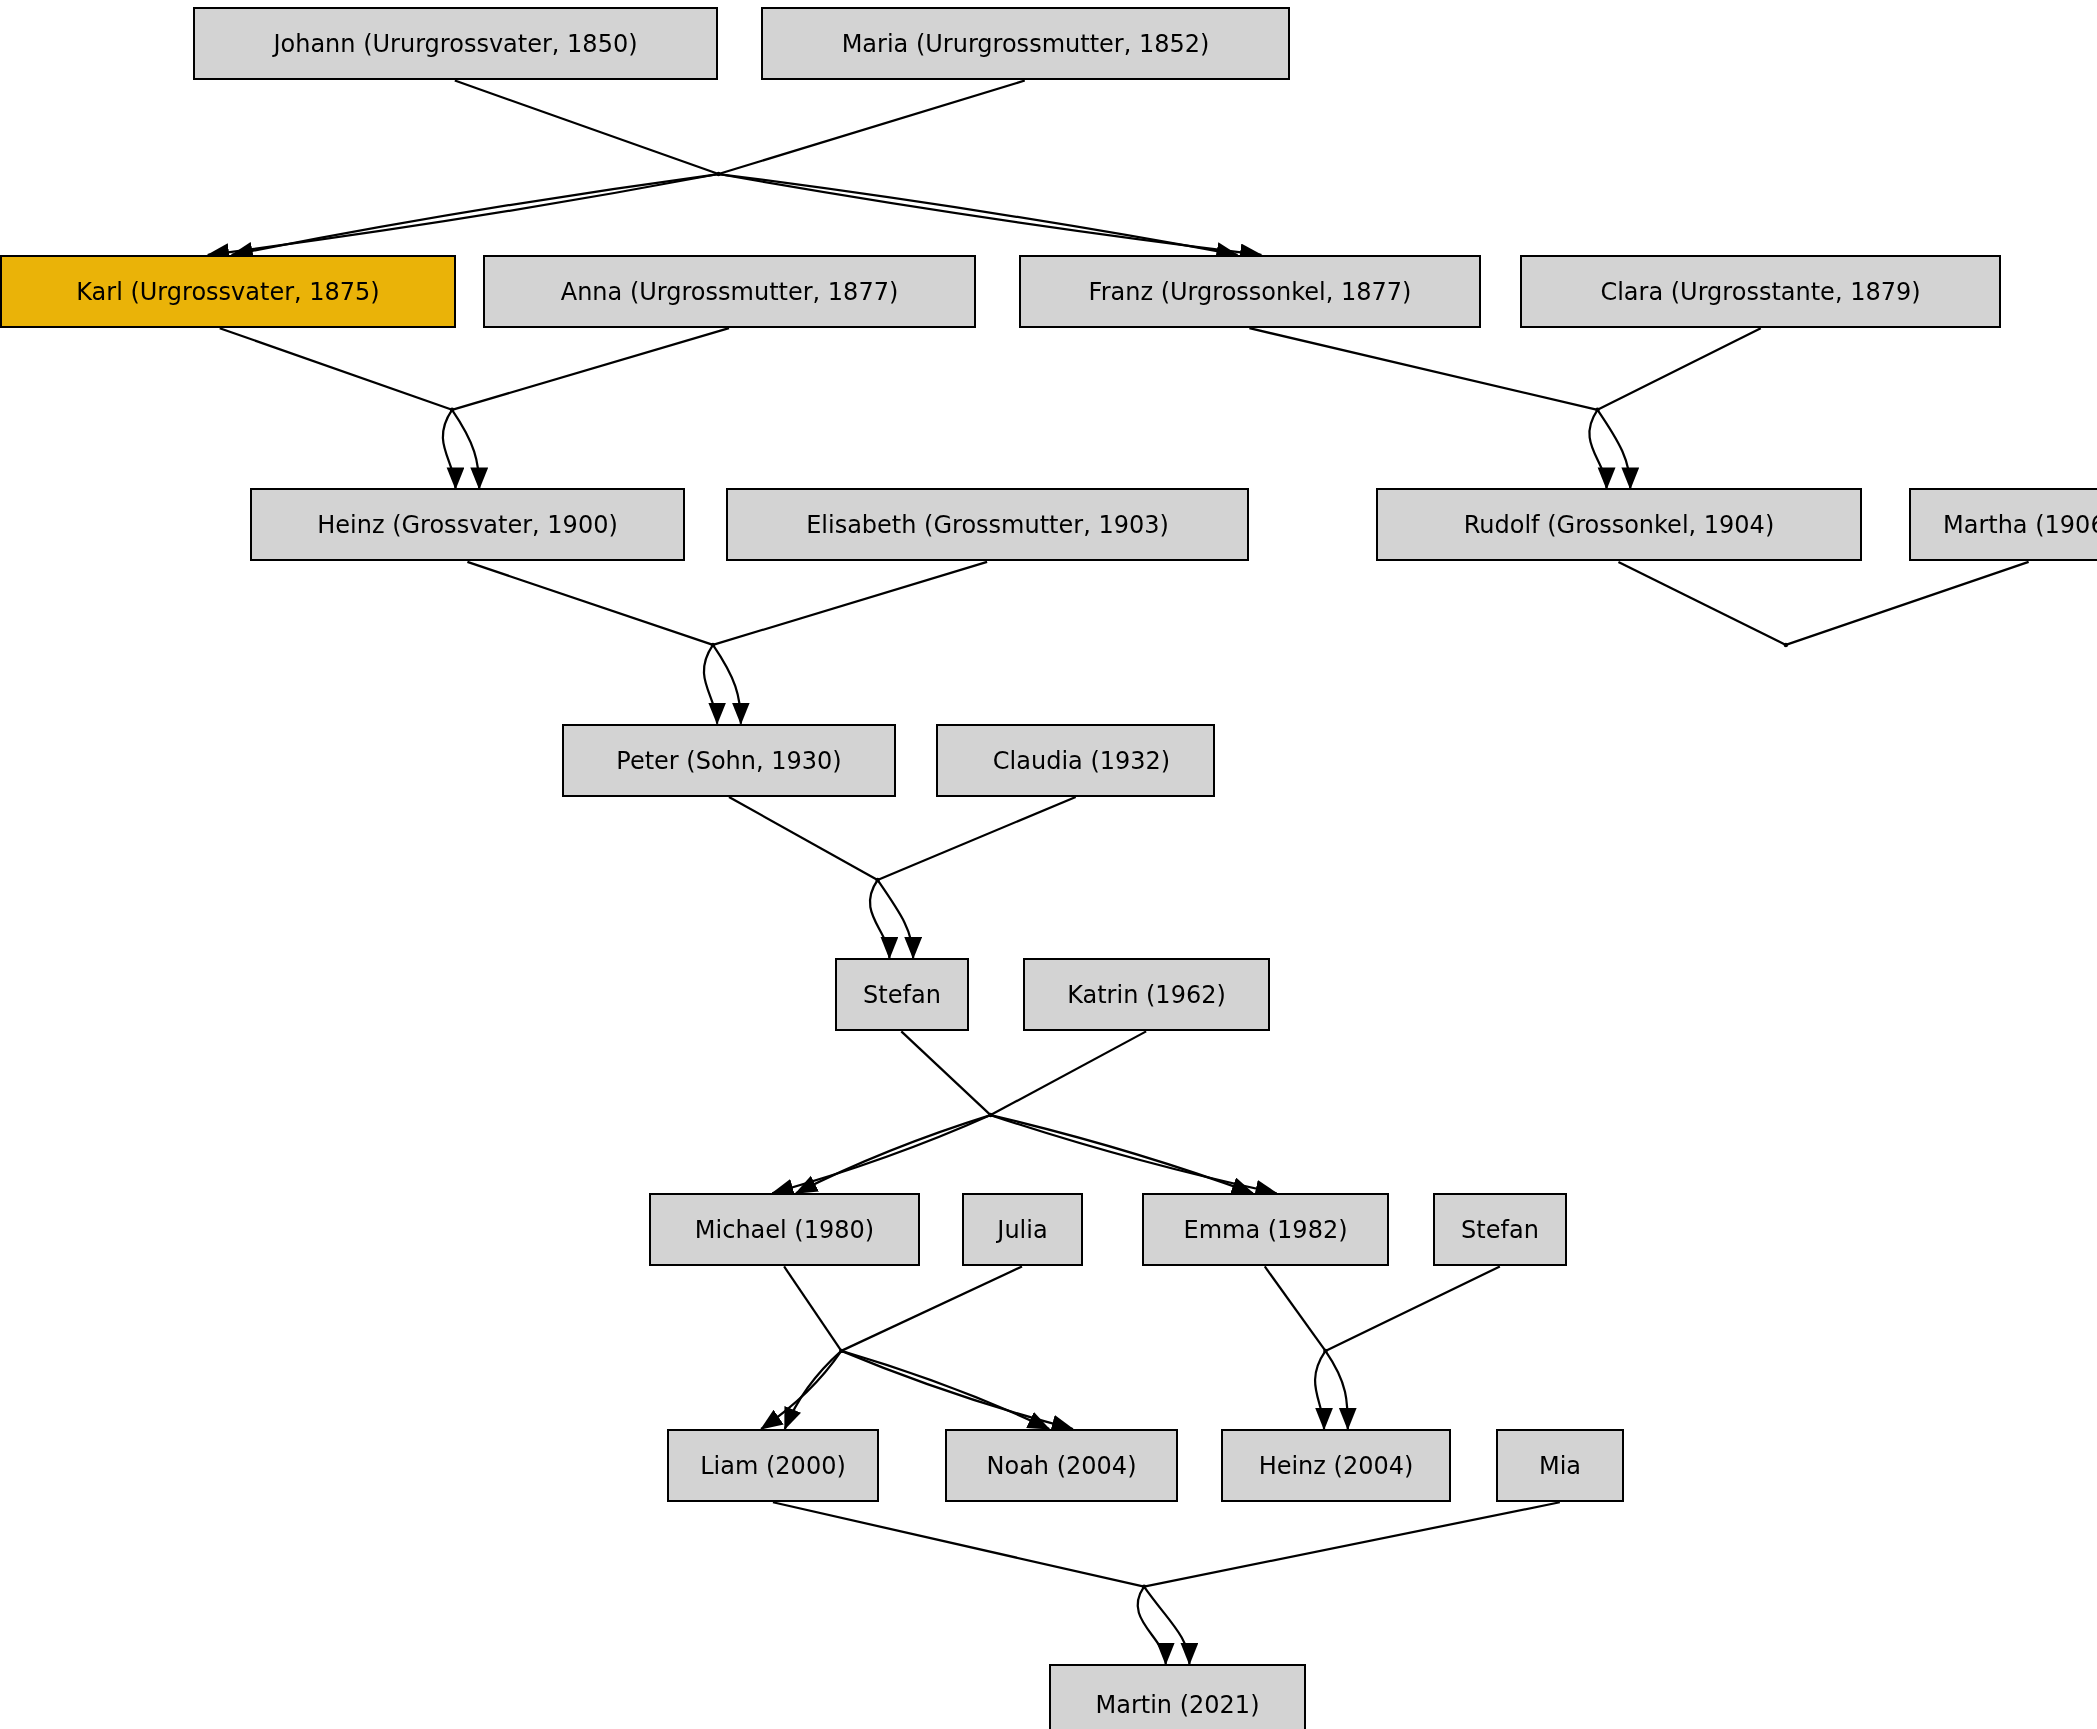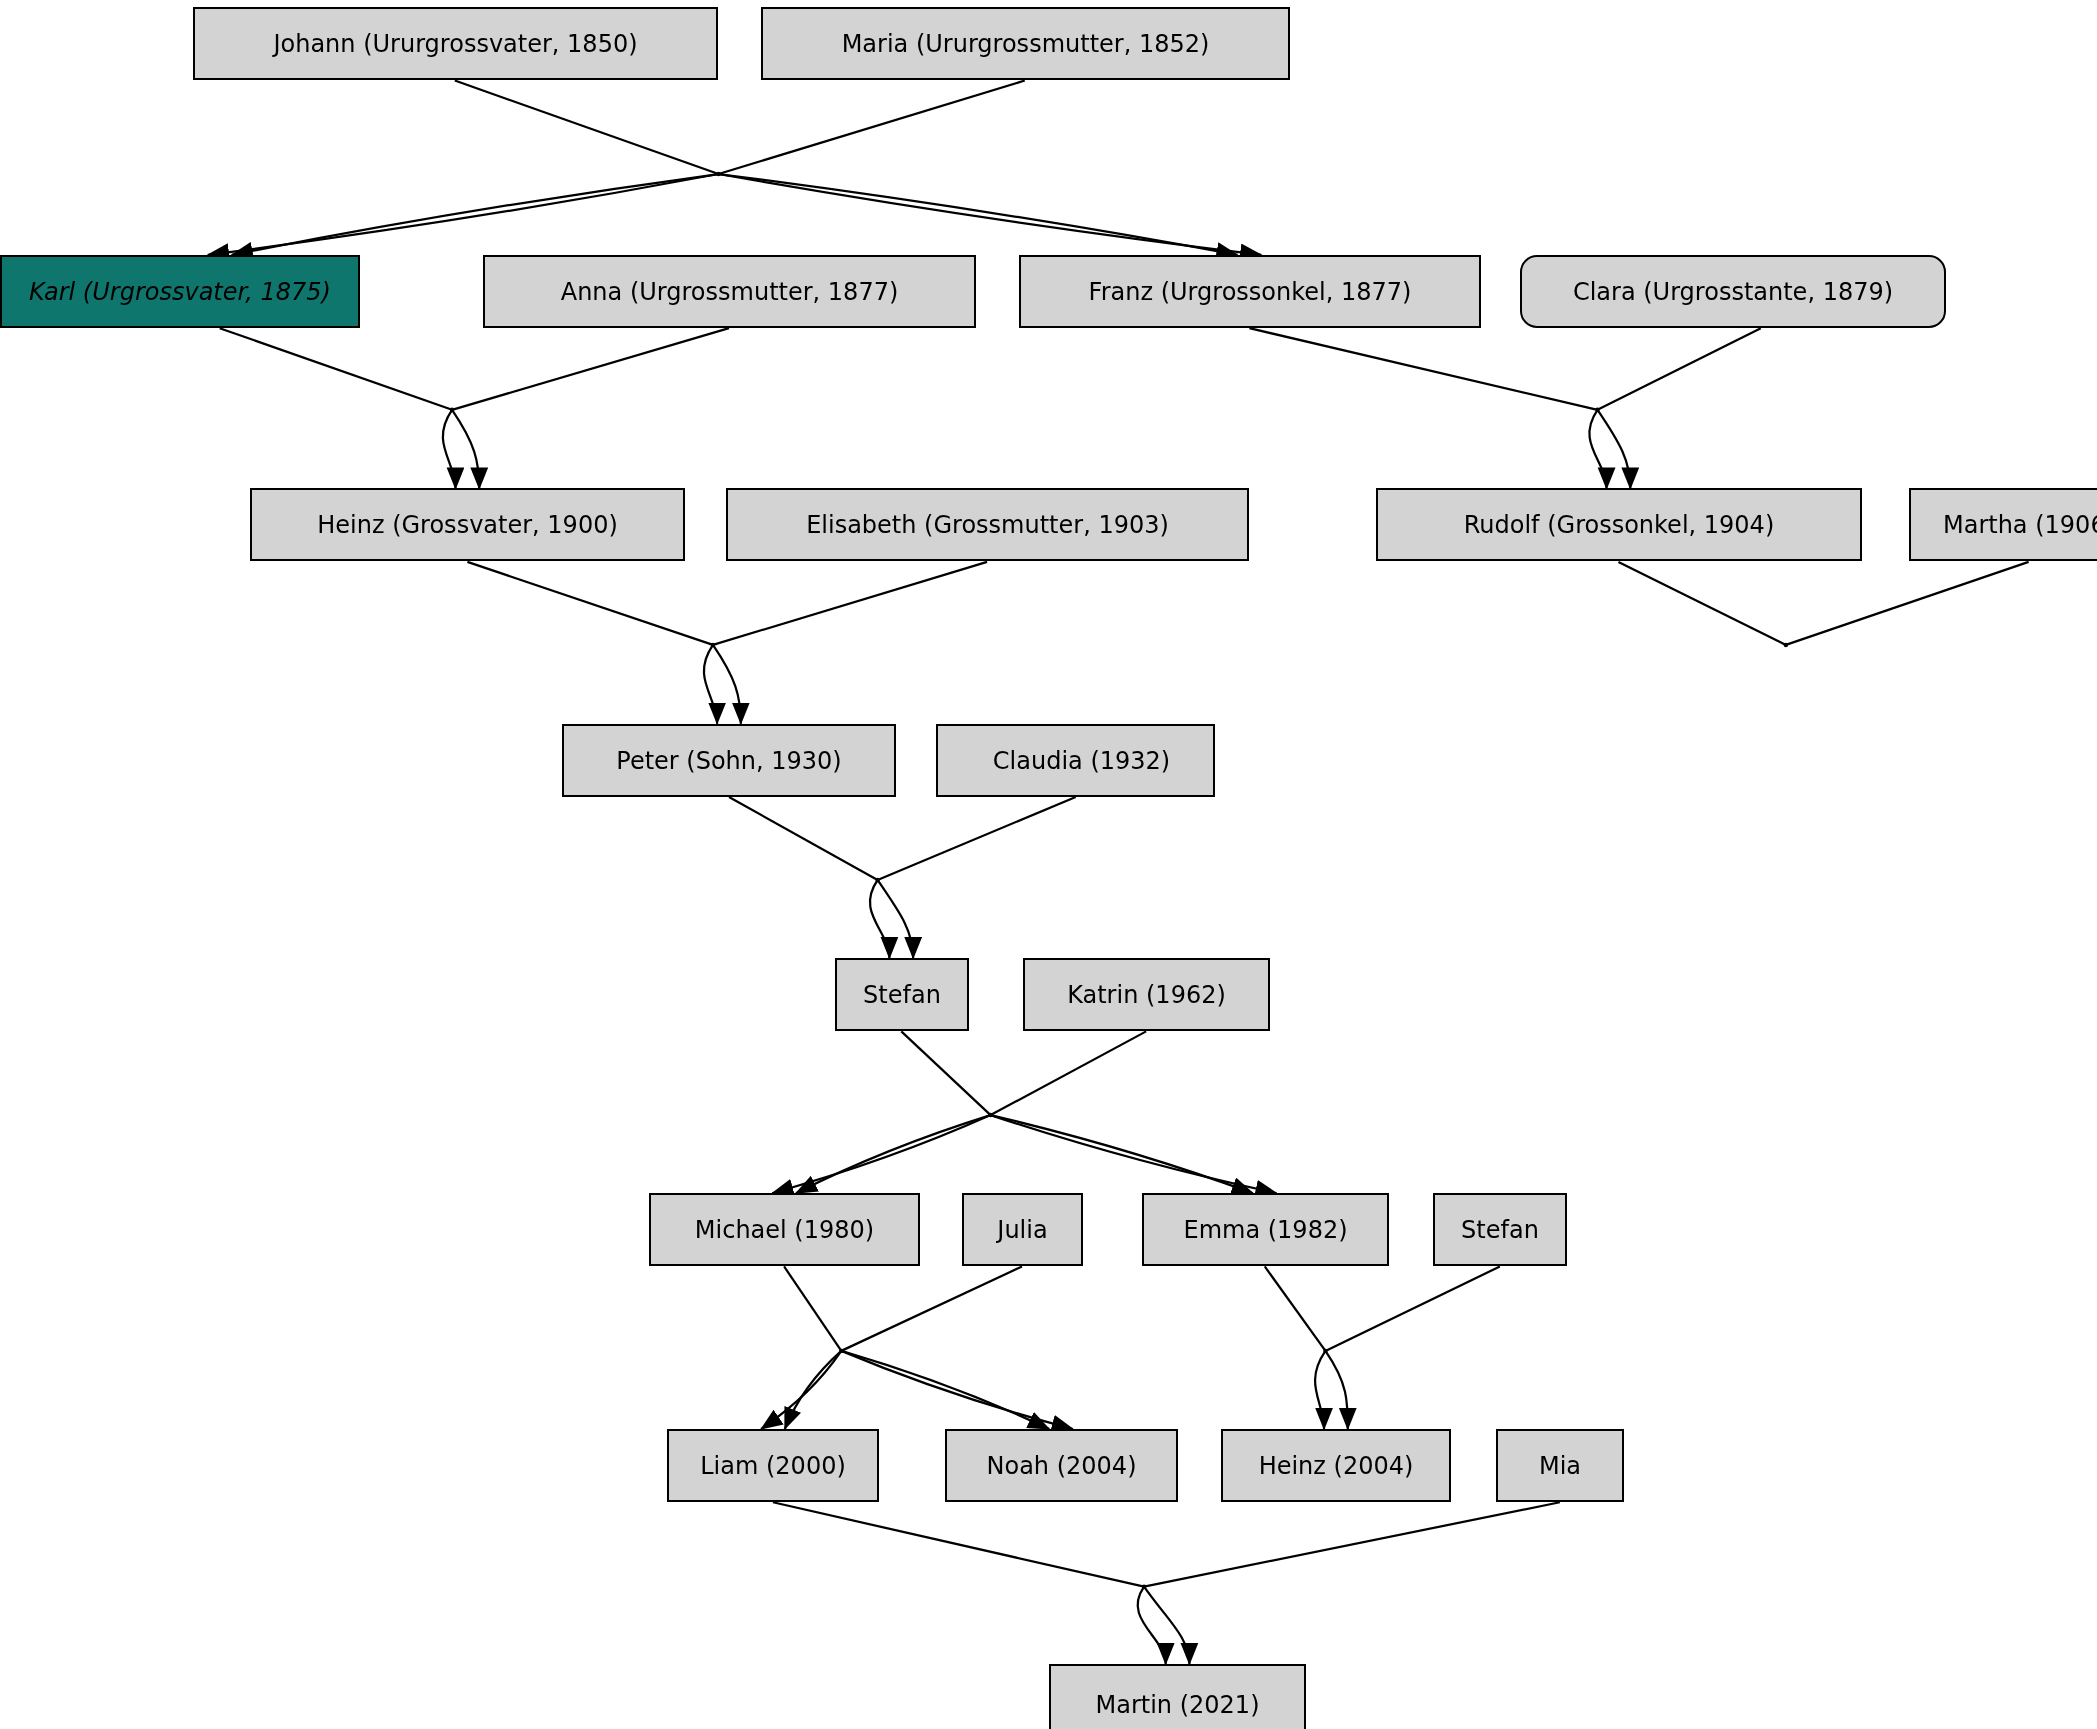--- a/index.html
+++ b/index.html
@@ -112,30 +112,30 @@
         <path d="M 1640 2274 C 1672.3 2320.62 1705 2346.15 1705 2385" stroke="#000000" stroke-width="3.2" fill="none" marker-end="url(#arrowhead)"></path>
       </g>
   </svg>
   <div id="nodes">
       <div class="node" style="left: 193px; top: 7px; width: 525px; height: 73px; background: rgb(211, 211, 211); border-color: rgb(0, 0, 0);">
         <span class="node-label">Johann (Ururgrossvater, 1850)</span>
       </div>
       <div class="node" style="left: 761px; top: 7px; width: 529px; height: 73px; background: rgb(211, 211, 211); border-color: rgb(0, 0, 0);">
         <span class="node-label">Maria (Ururgrossmutter, 1852)</span>
       </div>
-      <div class="node" style="left: 0px; top: 255px; width: 360px; height: 73px; background: #0f766e; border-color: rgb(0, 0, 0); font-style: italic;">
+      <div class="node" style="left: 0px; top: 255px; width: 456px; height: 73px; background: #eab308; border-color: rgb(0, 0, 0);">
         <span class="node-label">Karl (Urgrossvater, 1875)</span>
       </div>
       <div class="node" style="left: 483px; top: 255px; width: 493px; height: 73px; background: rgb(211, 211, 211); border-color: rgb(0, 0, 0);">
         <span class="node-label">Anna (Urgrossmutter, 1877)</span>
       </div>
       <div class="node" style="left: 1019px; top: 255px; width: 462px; height: 73px; background: rgb(211, 211, 211); border-color: rgb(0, 0, 0); align-items: center;">
         <span class="node-label">Franz (Urgrossonkel, 1877)</span>
       </div>
-      <div class="node" style="left: 1520px; top: 255px; width: 426px; height: 73px; background: rgb(211, 211, 211); border-color: rgb(0, 0, 0); border-radius: 17px;">
+      <div class="node" style="left: 1520px; top: 255px; width: 481px; height: 73px; background: rgb(211, 211, 211); border-color: rgb(0, 0, 0);">
         <span class="node-label">Clara (Urgrosstante, 1879)</span>
       </div>
       <div class="node" style="left: 250px; top: 488px; width: 435px; height: 73px; background: rgb(211, 211, 211); border-color: rgb(0, 0, 0);">
         <span class="node-label">Heinz (Grossvater, 1900)</span>
       </div>
       <div class="node" style="left: 726px; top: 488px; width: 523px; height: 73px; background: rgb(211, 211, 211); border-color: rgb(0, 0, 0);">
         <span class="node-label">Elisabeth (Grossmutter, 1903)</span>
       </div>
       <div class="node" style="left: 1376px; top: 488px; width: 486px; height: 73px; background: rgb(211, 211, 211); border-color: rgb(0, 0, 0);">
         <span class="node-label">Rudolf (Grossonkel, 1904)</span>

